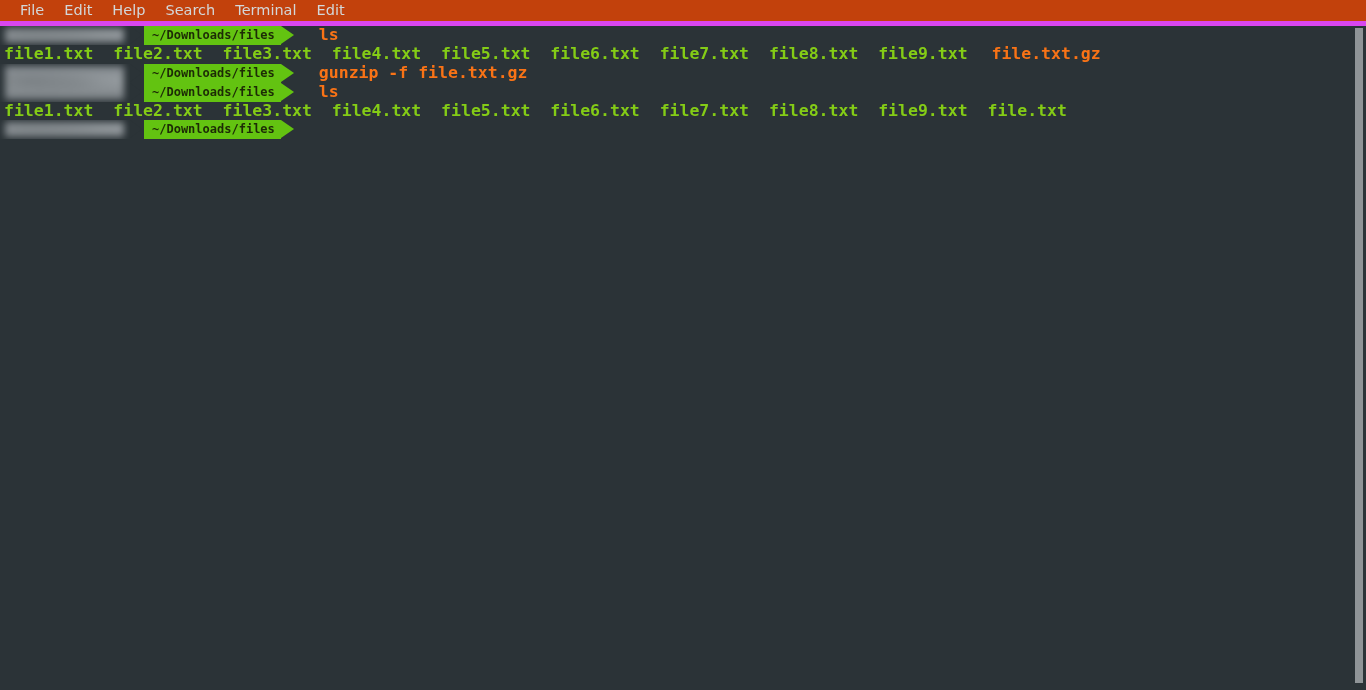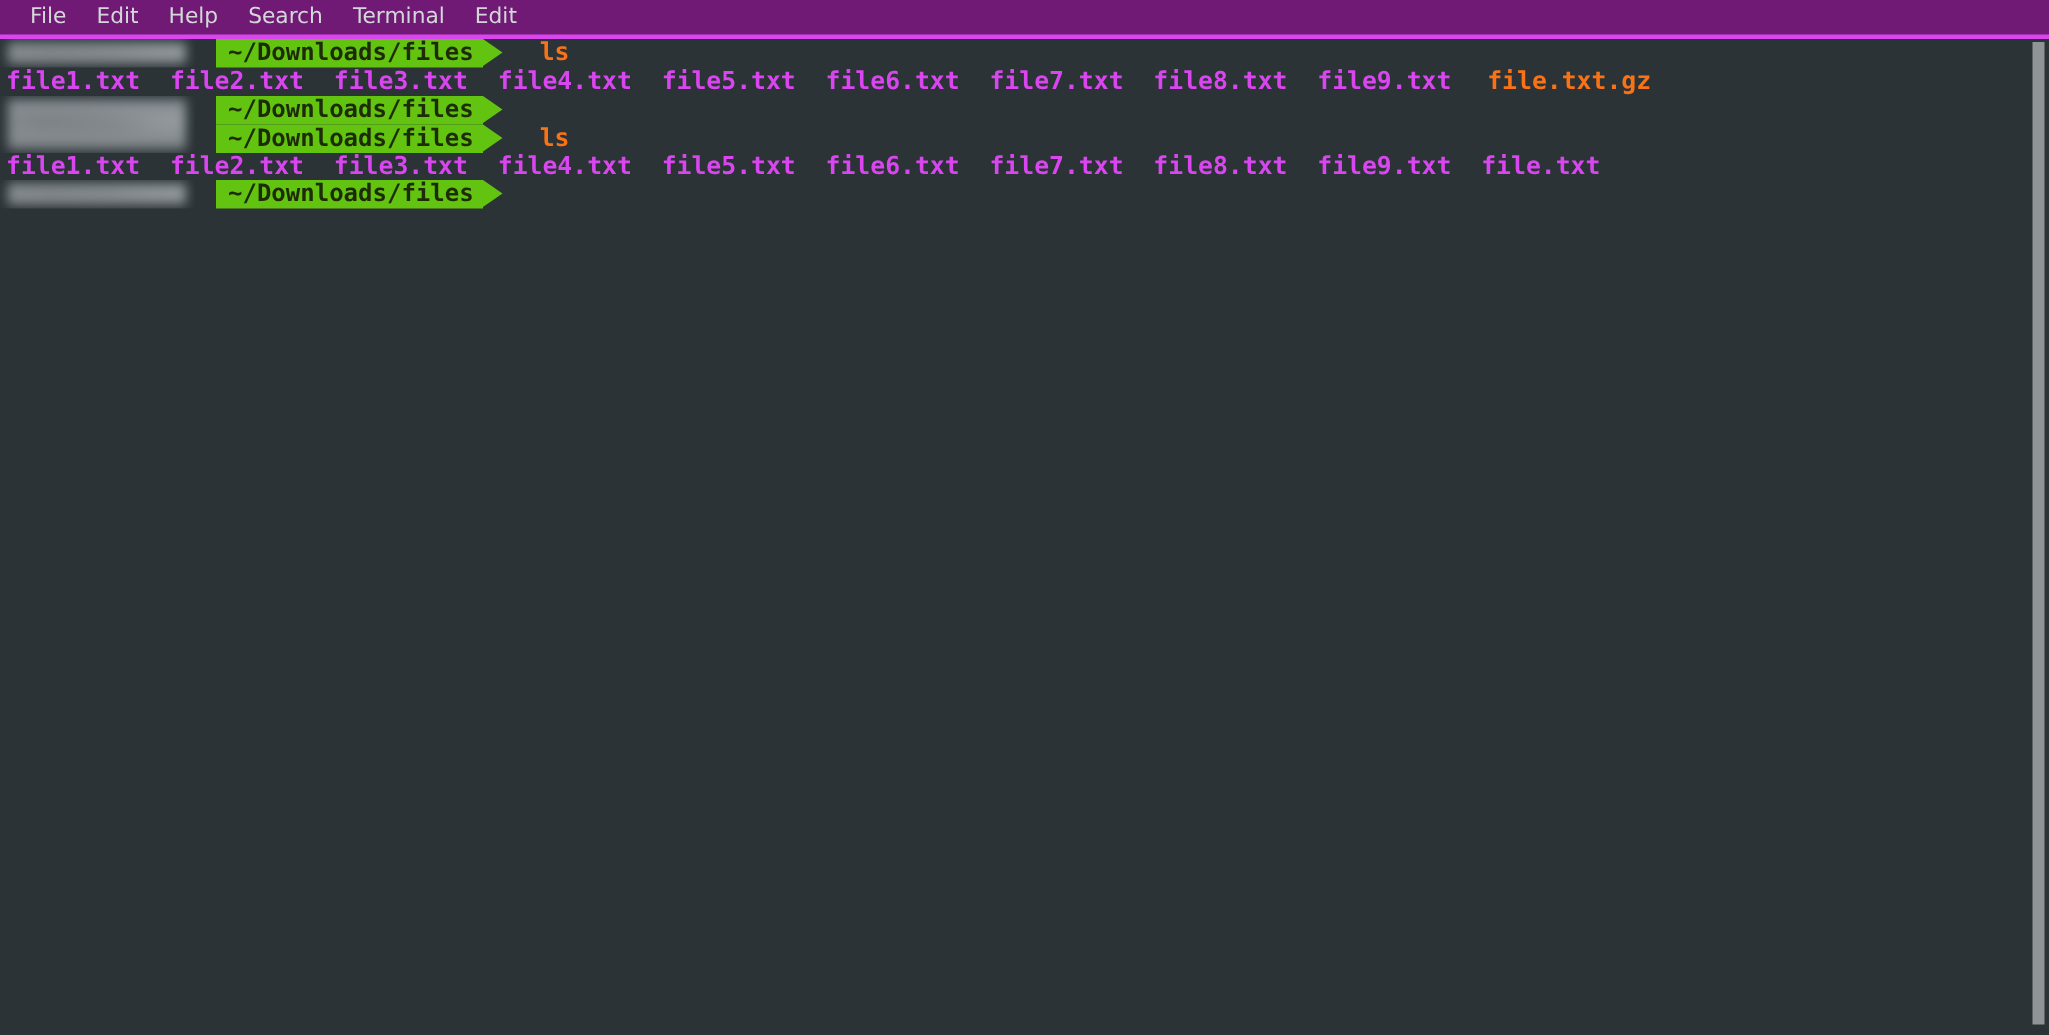--- a/index.html
+++ b/index.html
@@ -10,26 +10,26 @@
   body {
     width: 1366px;
     height: 690px;
     overflow: hidden;
     font-family: "DejaVu Sans Mono", monospace;
   }
 
   
   .menubar {
     height: 26px;
-    background: #701a75;
+    background: #c2410c;
     display: flex;
     align-items: center;
     padding-left: 10px;
     box-sizing: border-box;
-    border-bottom: 3px solid #d946ef;
+    border-bottom: 5px solid #d946ef;
   }
   .menu-item {
     font-family: "DejaVu Sans", sans-serif;
     font-size: 14.5px;
     color: #d3d7d9;
     padding: 0 10px;
     line-height: 25px;
     white-space: nowrap;
     cursor: default;
   }
@@ -110,21 +110,21 @@
     border-left: 12px solid #2b3337;
   }
 
   .seg-green {
     background: #63c311;
     color: #1d2b06;
     display: flex;
     align-items: center;
     padding: 0 6px 0 8px;
     font-weight: bold;
-    font-size: 16px;
+    font-size: 12px;
     letter-spacing: 0px;
     white-space: pre;
   }
   .green-arrow {
     width: 0; height: 0;
     border-top: 9.45px solid transparent;
     border-bottom: 9.45px solid transparent;
     border-left: 13px solid #63c311;
     flex: 0 0 13px;
   }
@@ -132,21 +132,21 @@
     color: #f97316;
     padding-left: 12px;
     white-space: pre;
     display: flex;
     align-items: center;
     font-weight: bold;
   }
 
   
   .out {
-    color: #d946ef;
+    color: #84cc16;
     white-space: pre;
     padding-left: 4px;
     font-weight: bold;
   }
   .gz { color: #f97316; }
 
   
   .group2 {
     display: flex;
     align-items: stretch;
@@ -207,20 +207,21 @@
 
     <div class="group2">
       <div class="redact-holder two-rows">
         <div class="redact-box"></div>
       </div>
       <div class="group2-right">
         <div class="prompt-row">
           <div class="chev-dark"></div>
           <div class="seg-green">~/Downloads/files</div>
           <div class="green-arrow"></div>
+          <div class="cmd">gunzip -f file.txt.gz</div>
         </div>
         <div class="prompt-row">
           <div class="chev-dark"></div>
           <div class="seg-green">~/Downloads/files</div>
           <div class="green-arrow"></div>
           <div class="cmd">ls</div>
         </div>
       </div>
     </div>
 

